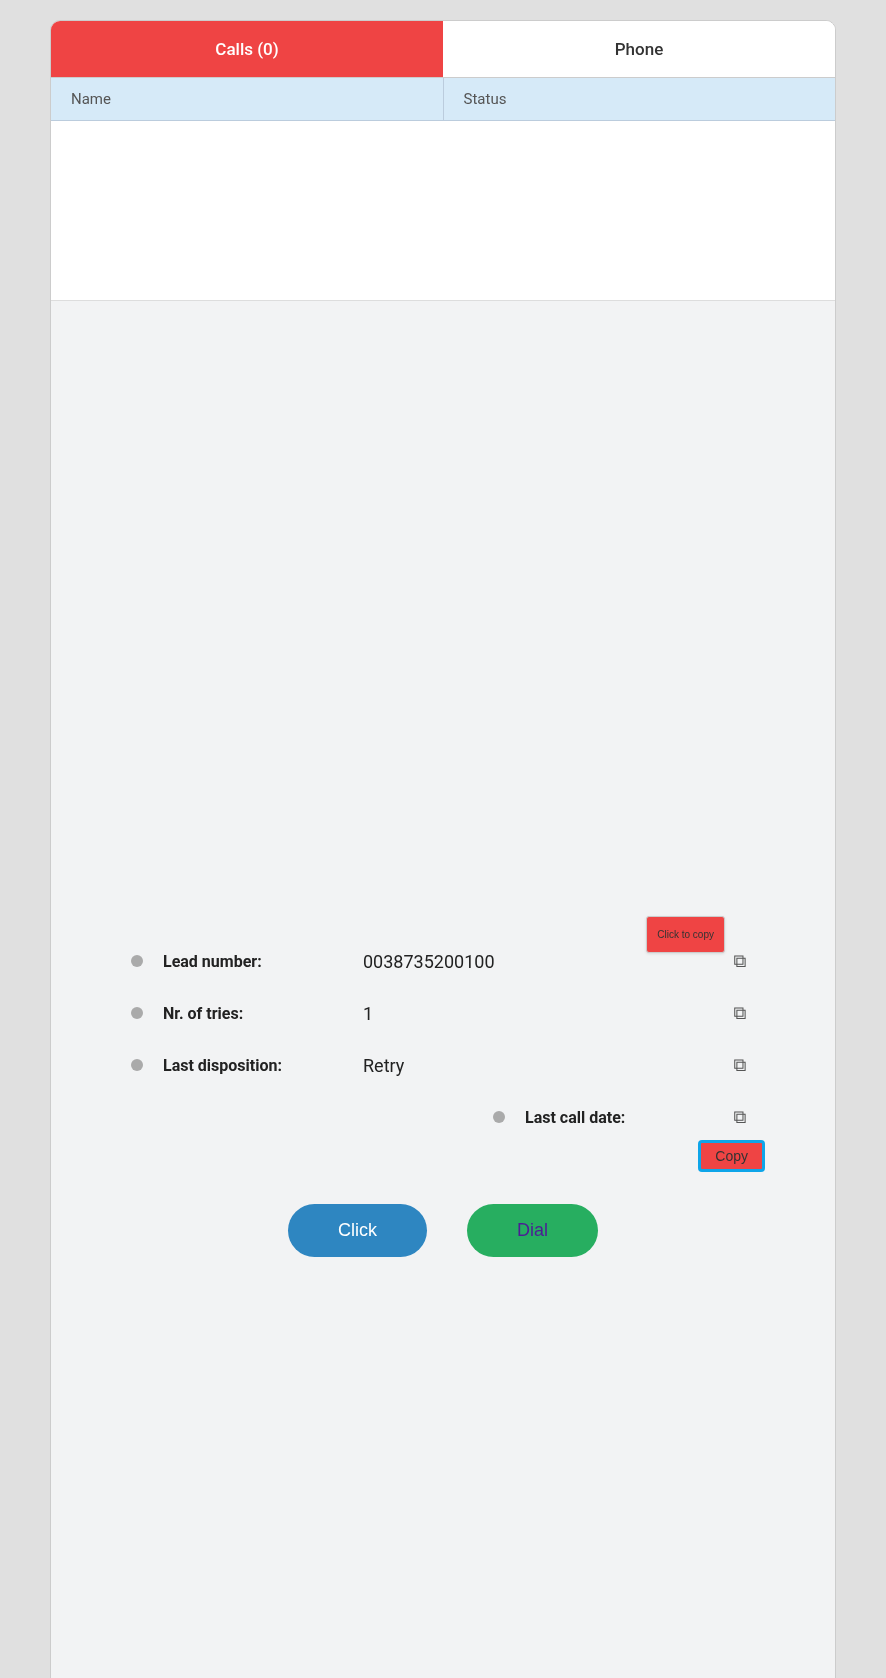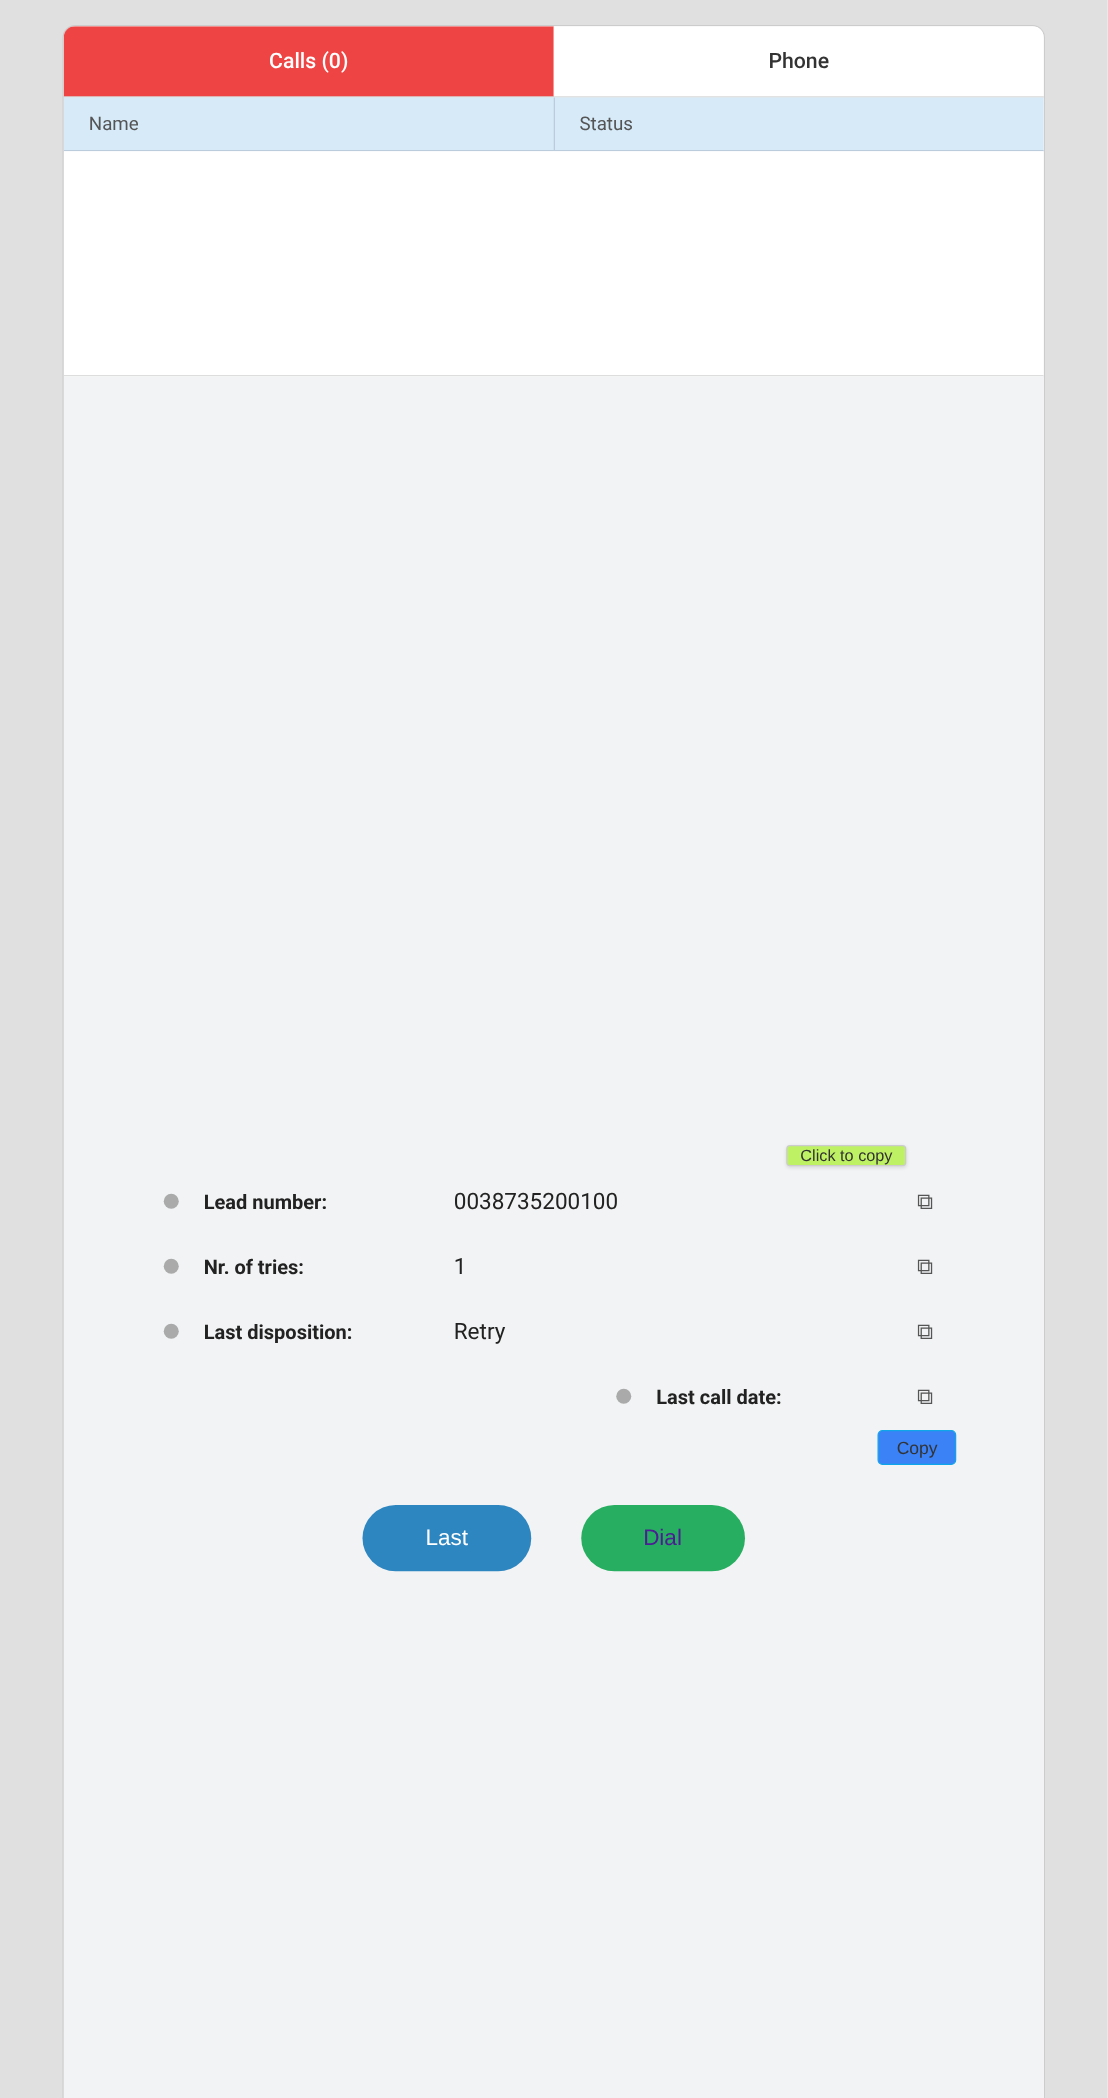--- a/index.html
+++ b/index.html
@@ -142,40 +142,40 @@
 
     .copy-icon {
       display: inline-block;
       font-size: 18px;
       color: #555;
     }
 
     
     .tooltip {
       position: absolute;
-      background: #bef264;
+      background: #ef4444;
       border: 1px solid #ccc;
       border-radius: 3px;
-      padding: 0 10px;
-      font-size: 13px;
+      padding: 12px 10px;
+      font-size: 10px;
       color: #333;
       white-space: nowrap;
       top: -30px;
       right: 30px;
       z-index: 10;
       box-shadow: 0 1px 3px rgba(0,0,0,0.1);
     }
 
     
     .copy-btn-popup {
       position: absolute;
       right: -10px;
       bottom: -40px;
-      background: #3b82f6;
-      border: 1px solid #0ea5e9;
+      background: #ef4444;
+      border: 3px solid #0ea5e9;
       border-radius: 4px;
       padding: 5px 14px;
       font-size: 14px;
       color: #333;
       cursor: pointer;
       z-index: 10;
     }
 
     
     .action-buttons {
@@ -277,21 +277,21 @@
         <button class="copy-icon-btn" style="position:relative;">
           <span class="copy-icon">⧉</span>
           <span class="copy-btn-popup">Copy</span>
         </button>
       </div>
 
     </div>
 
     <div class="action-buttons">
       <button class="btn-next">
-        <span>Last</span>
+        <span>Click</span>
       </button>
       <button class="btn-dial">
         <span>Dial</span>
       </button>
     </div>
 
     <div class="bottom-spacer"></div>
   </div>
 </div>
 

